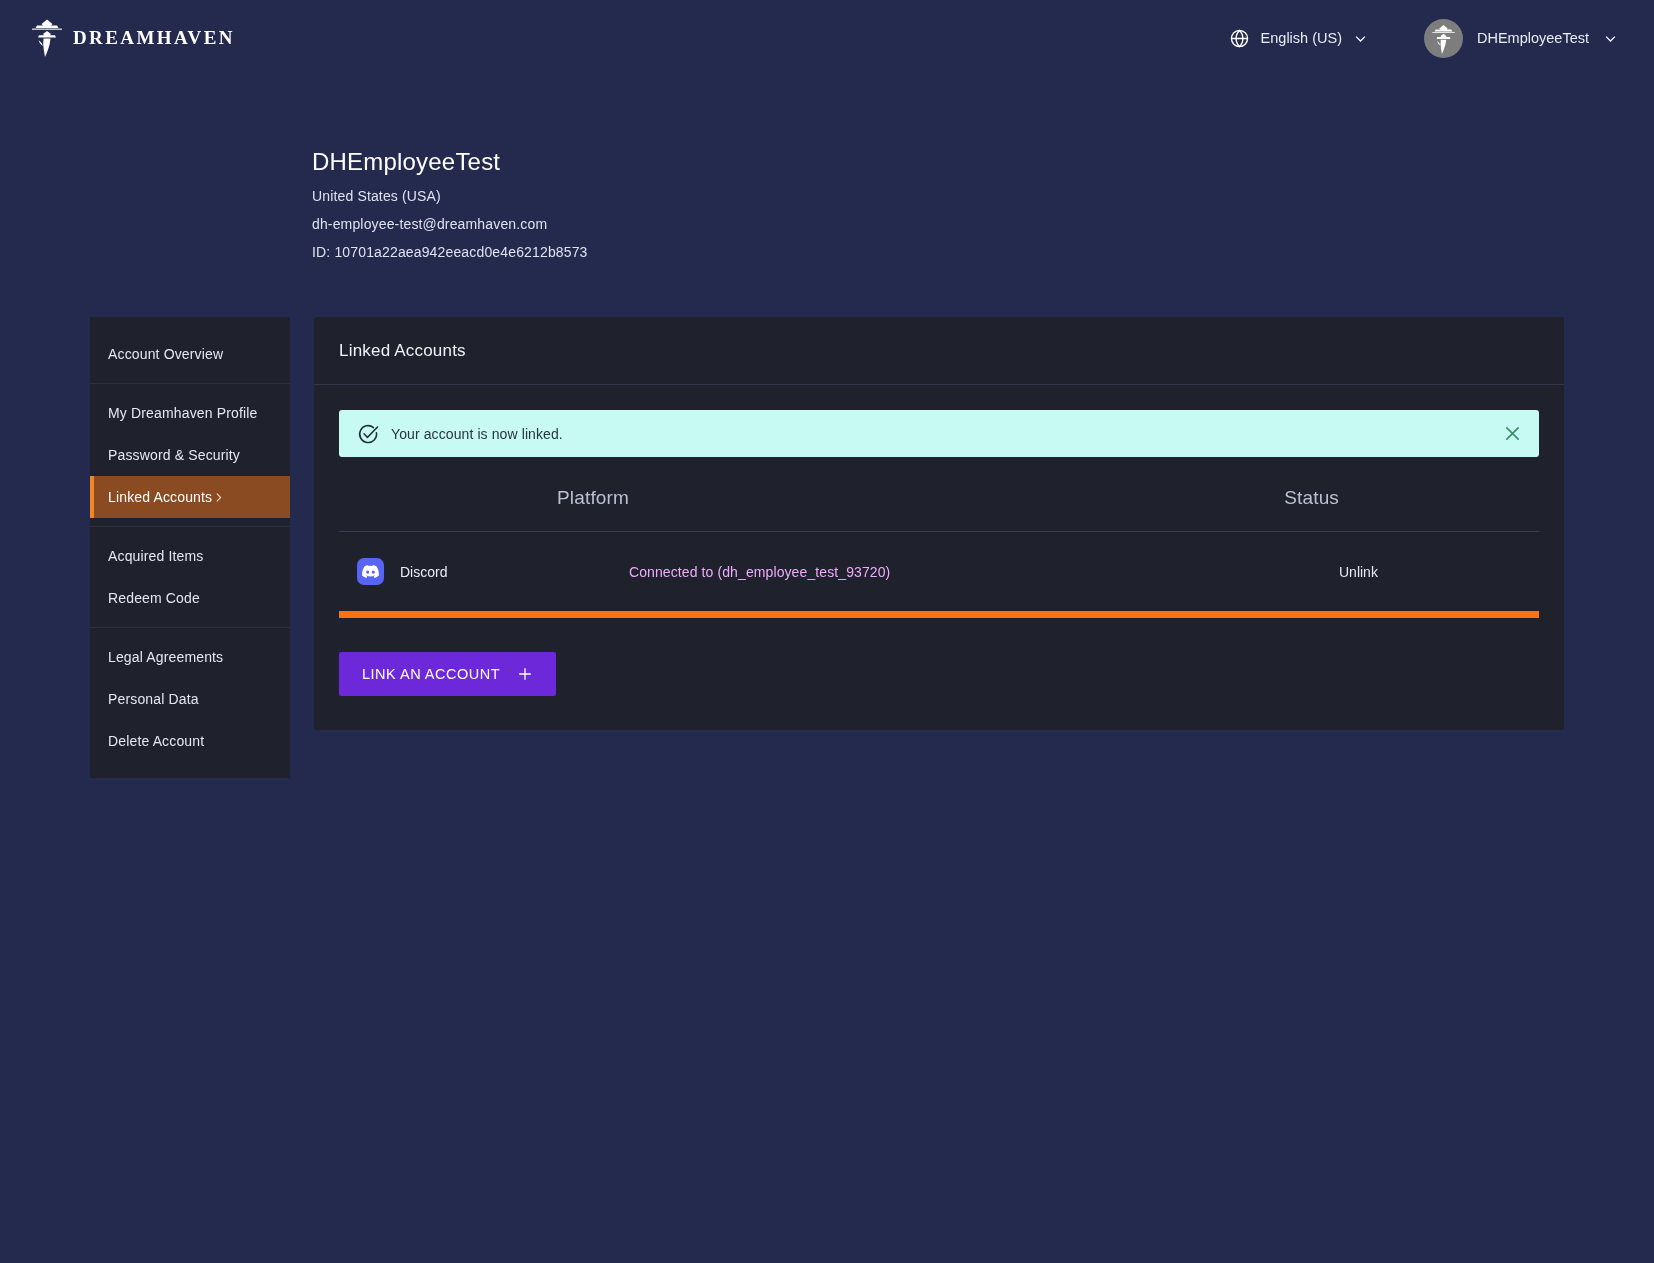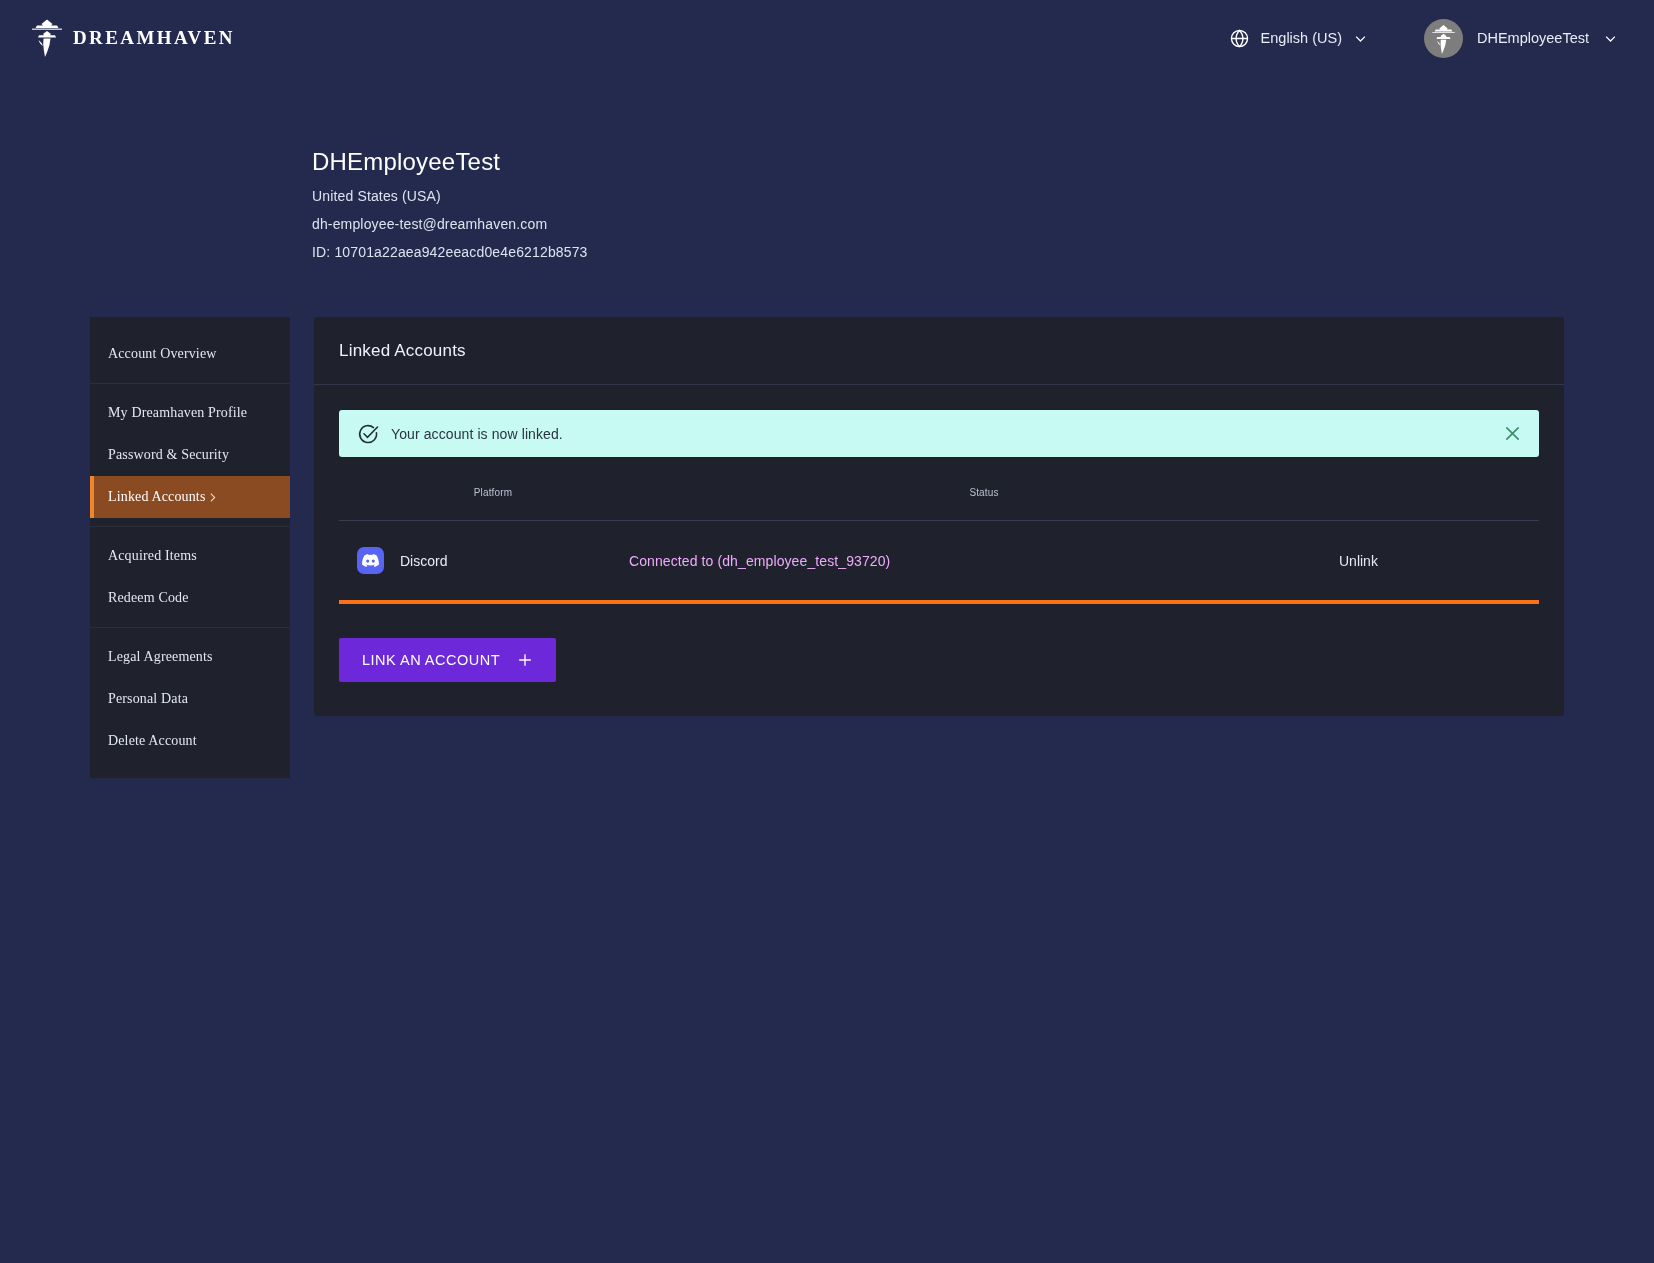--- a/index.html
+++ b/index.html
@@ -146,21 +146,20 @@
   .nav-item {
     position: relative;
     display: flex;
     align-items: center;
     height: 42px;
     padding: 0 14px 0 18px;
     color: #e4e8f2;
     font-size: 14px;
     cursor: pointer;
     letter-spacing: .15px;
-    font-family: Liberation Serif, serif;
   }
   .nav-item.active {
     background: #8a4a22;
     color: #ffffff;
   }
   .nav-item.active::before {
     content: "";
     position: absolute;
     left: 0; top: 0; bottom: 0;
     width: 4px;
@@ -213,35 +212,35 @@
   .alert-close {
     margin-left: auto;
     width: 21px; height: 21px;
     display: block;
     cursor: pointer;
   }
 
   
   .lt { width: 100%; border-collapse: collapse; }
   .lt th {
-    text-align: center;
+    text-align: right;
     font-weight: 400;
     color: #b9c0d2;
-    font-size: 10px;
+    font-size: 19px;
     padding: 0 0 22px 0;
     border-bottom: 1px solid #3a3d50;
     letter-spacing: .15px;
   }
   .lt th.c-platform { padding-left: 18px; width: 290px; }
   .lt th.c-status   { width: auto; }
   .lt th.c-action   { width: 200px; }
 
   .lt td {
     padding: 26px 0;
-    border-bottom: 4px solid #f97316;
+    border-bottom: 7px solid #f97316;
     vertical-align: middle;
   }
   .lt td.c-platform { padding-left: 18px; }
 
   .platform-cell { display: flex; align-items: center; gap: 16px; }
   .platform-icon {
     width: 27px; height: 27px;
     border-radius: 7px;
     background: #5865f2;
     display: flex; align-items: center; justify-content: center;

